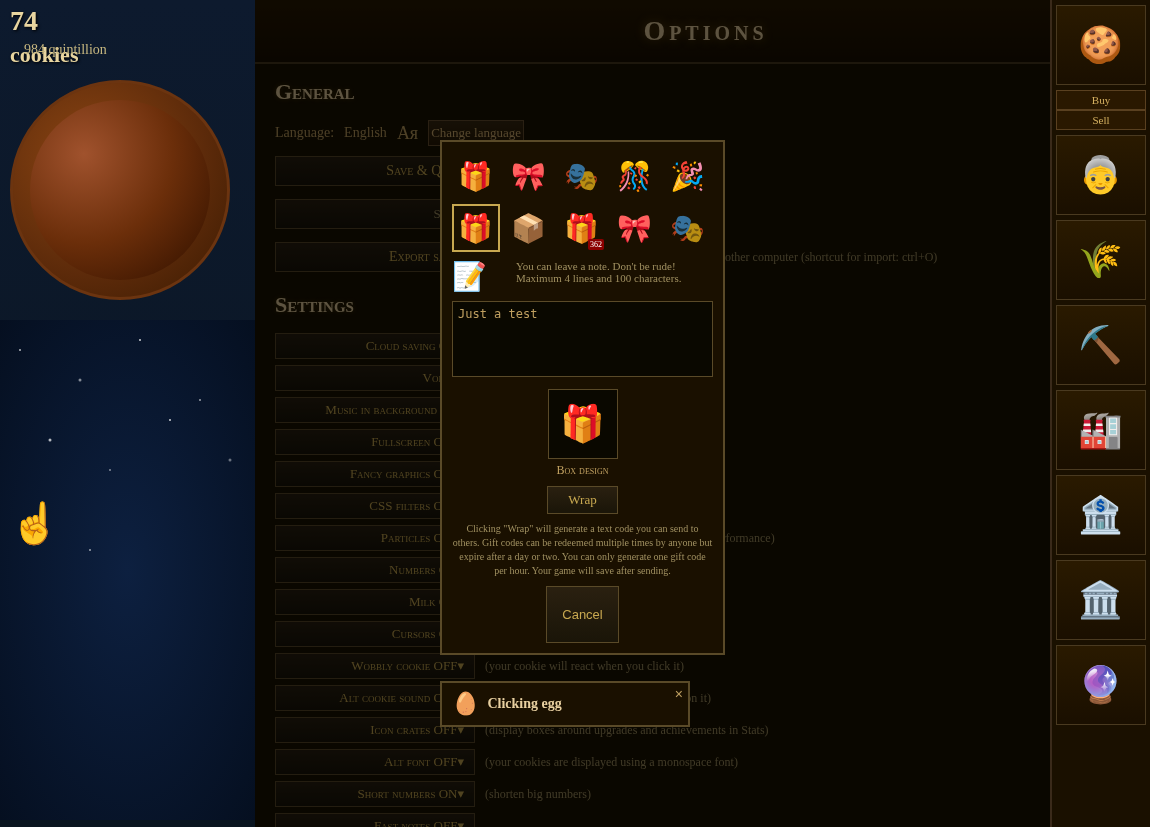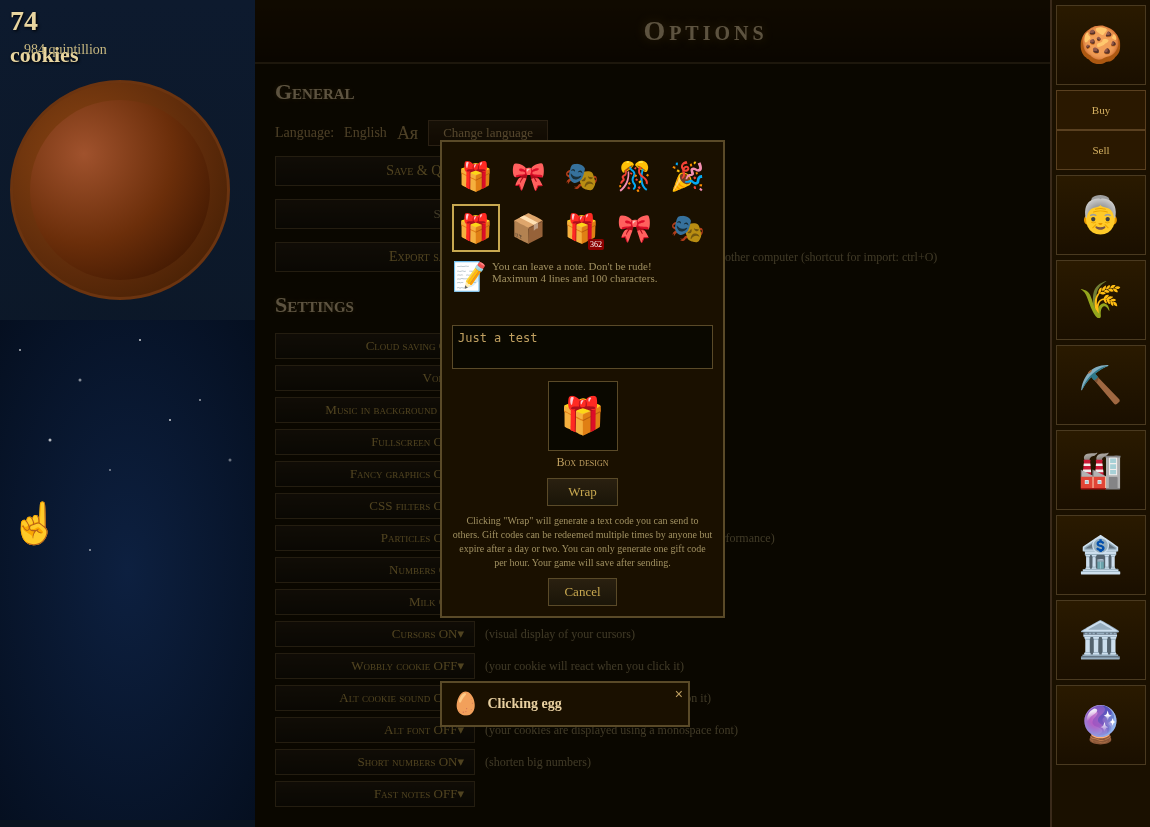--- a/index.html
+++ b/index.html
@@ -109,21 +109,21 @@
     .buy-sell-btn {
       width: 90px;
       display: flex;
       flex-direction: column;
     }
     .buy-btn, .sell-btn {
       background: #2a1800;
       border: 1px solid #5a4020;
       color: #d4b060;
       font-size: 11px;
-      padding: 13px;
+      padding: 3px;
       text-align: center;
       cursor: pointer;
     }
 
     
     .main-panel {
       position: absolute;
       left: 255px;
       top: 0;
       width: 901px;
@@ -203,21 +203,21 @@
       margin-bottom: 10px;
       color: #c0a060;
       font-size: 14px;
     }
 
     .change-lang-btn {
       background: linear-gradient(180deg, #3a2a10, #2a1a05);
       border: 1px solid #6a5030;
       color: #d4b070;
       font-size: 13px;
-      padding: 4px 14px;
+      padding: 4px 2px;
       cursor: pointer;
       font-family: Georgia, serif;
     }
 
     .action-btn {
       background: linear-gradient(180deg, #2a2010, #1a1508);
       border: 1px solid #5a4a28;
       color: #c8a850;
       font-size: 14px;
       padding: 6px 16px;
@@ -406,34 +406,34 @@
     }
 
     .gift-note-icon {
       font-size: 28px;
     }
 
     .gift-note-text {
       color: #a09060;
       font-size: 11px;
       flex: 1;
+      margin-left: 24px;
     }
 
     .gift-textarea {
       width: 100%;
-      height: 44px;
+      height: 76px;
       background: #0a0800;
       border: 1px solid #5a4a28;
       color: #c0a060;
       font-family: monospace;
       font-size: 12px;
       padding: 5px;
       resize: none;
       margin-bottom: 8px;
-      margin-top: 24px;
     }
 
     .box-design-area {
       display: flex;
       flex-direction: column;
       align-items: center;
       margin-bottom: 8px;
     }
 
     .box-design-icon {
@@ -473,23 +473,23 @@
       text-align: center;
       margin-bottom: 8px;
       line-height: 1.4;
     }
 
     .cancel-btn {
       background: linear-gradient(180deg, #2a2010, #1a1508);
       border: 1px solid #5a4a28;
       color: #c8a850;
       font-size: 13px;
-      padding: 5px 15px;
-      cursor: pointer;
-      font-family: Liberation Serif, serif;
+      padding: 20px 15px;
+      cursor: pointer;
+      font-family: Liberation Sans, sans-serif;
       display: block;
       margin: 0 auto;
     }
 
     
     .toast {
       position: absolute;
       left: 440px;
       bottom: 100px;
       width: 250px;
@@ -650,20 +650,24 @@
       <div class="setting-row">
         <button class="setting-btn">Wobbly cookie OFF▾</button>
         <span class="setting-desc">(your cookie will react when you click it)</span>
       </div>
 
       <div class="setting-row">
         <button class="setting-btn">Alt cookie sound OFF▾</button>
         <span class="setting-desc">(how your cookie sounds when you click on it)</span>
       </div>
 
+      <div class="setting-row">
+        <button class="setting-btn">Icon crates OFF▾</button>
+        <span class="setting-desc">(display boxes around upgrades and achievements in Stats)</span>
+      </div>
 
       <div class="setting-row">
         <button class="setting-btn">Alt font OFF▾</button>
         <span class="setting-desc">(your cookies are displayed using a monospace font)</span>
       </div>
 
       <div class="setting-row">
         <button class="setting-btn">Short numbers ON▾</button>
         <span class="setting-desc">(shorten big numbers)</span>
       </div>

